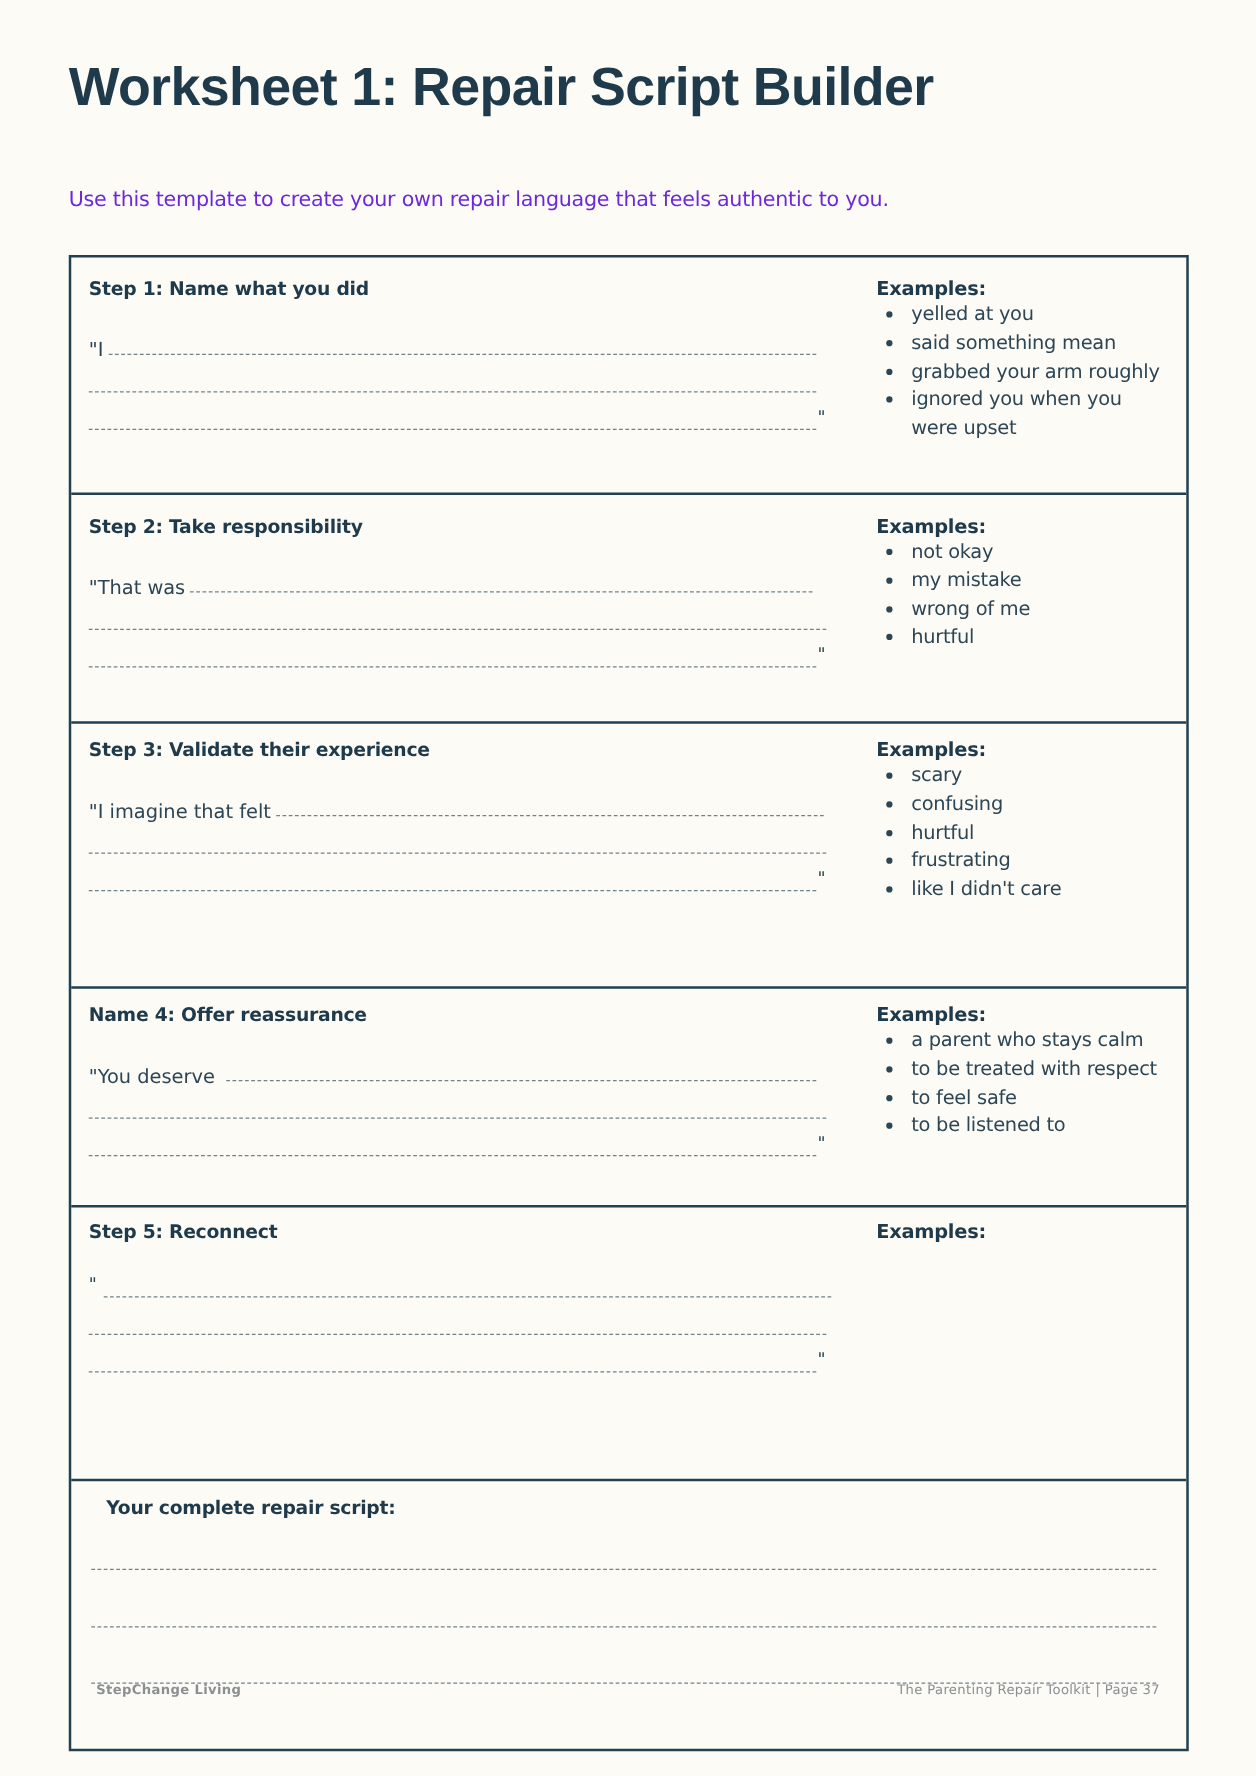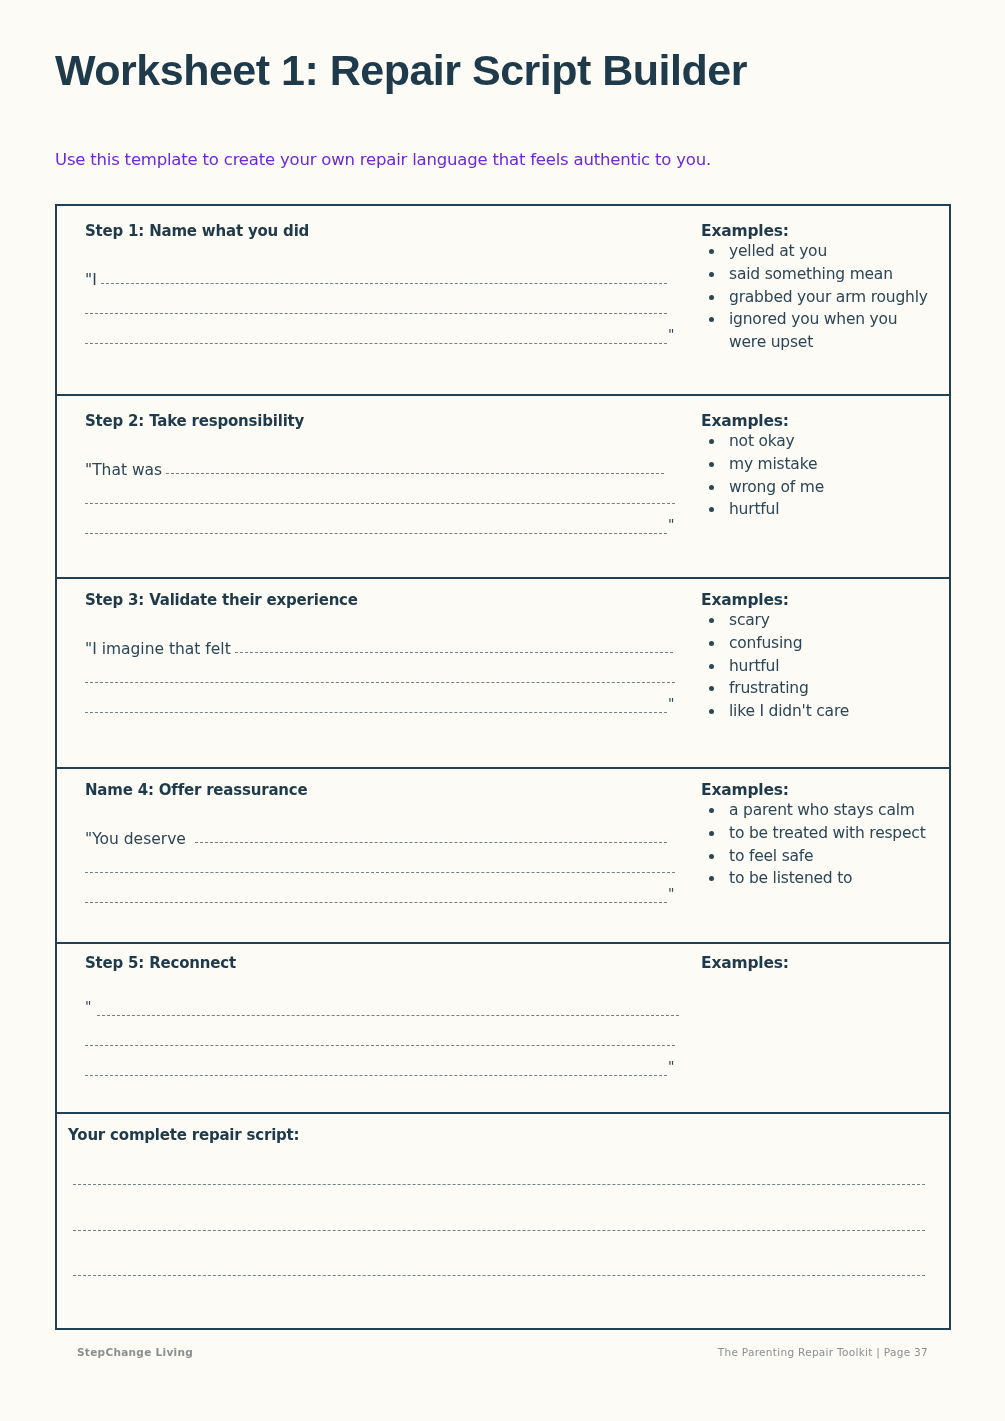--- a/index.html
+++ b/index.html
@@ -45,21 +45,21 @@
       box-sizing: content-box;
     }
     .step {
       position: relative;
       border-bottom: 2.5px solid #22404f;
       box-sizing: border-box;
     }
     .step:last-child { border-bottom: none; }
     .step-left {
       position: absolute;
-      left: 28px;
+      left: 14px;
       top: 16px;
       width: 600px;
     }
     .step-title {
       font-weight: bold;
       font-size: 15px;
       color: #1f3a4a;
       letter-spacing: -0.2px;
       white-space: nowrap;
     }
@@ -122,21 +122,21 @@
       height: 5px;
       border-radius: 50%;
       background: #2c4655;
     }
     .complete {
       position: relative;
       height: 214px;
     }
     .complete .step-title {
       position: absolute;
-      left: 11px;
+      left: 28px;
       top: 12px;
     }
     .complete-line {
       position: absolute;
       left: 16px;
       width: 852px;
       border-bottom: 1.5px dashed #6f818b;
     }
     .footer-left, .footer-right {
       position: absolute;
@@ -206,21 +206,21 @@
       <div class="examples-title">Examples:</div>
       <ul class="examples-list">
         <li>not okay</li>
         <li>my mistake</li>
         <li>wrong of me</li>
         <li>hurtful</li>
       </ul>
     </div>
   </div>
 
-  <div class="step" style="height:190px;">
+  <div class="step" style="height:212px;">
     <div class="step-left" style="top:12px;">
       <div class="step-title">Step 3: Validate their experience</div>
       <div class="lines-block">
         <div class="fill-line">
           <span class="prefix">"I imagine that felt</span>
           <span class="blank" style="width:438px;"></span>
         </div>
         <div class="fill-line">
           <span class="blank" style="width:590px;"></span>
         </div>
@@ -263,21 +263,21 @@
       <div class="examples-title">Examples:</div>
       <ul class="examples-list">
         <li>a parent who stays calm</li>
         <li>to be treated with respect</li>
         <li>to feel safe</li>
         <li>to be listened to</li>
       </ul>
     </div>
   </div>
 
-  <div class="step" style="height:170px;">
+  <div class="step" style="height:219px;">
     <div class="step-left" style="top:10px;">
       <div class="step-title">Step 5: Reconnect</div>
       <div class="lines-block">
         <div class="fill-line">
           <span class="prefix" style="align-self:flex-start;padding-top:6px;font-size:14px;margin-right:6px;">"</span>
           <span class="blank" style="width:582px;"></span>
         </div>
         <div class="fill-line">
           <span class="blank" style="width:590px;"></span>
         </div>

